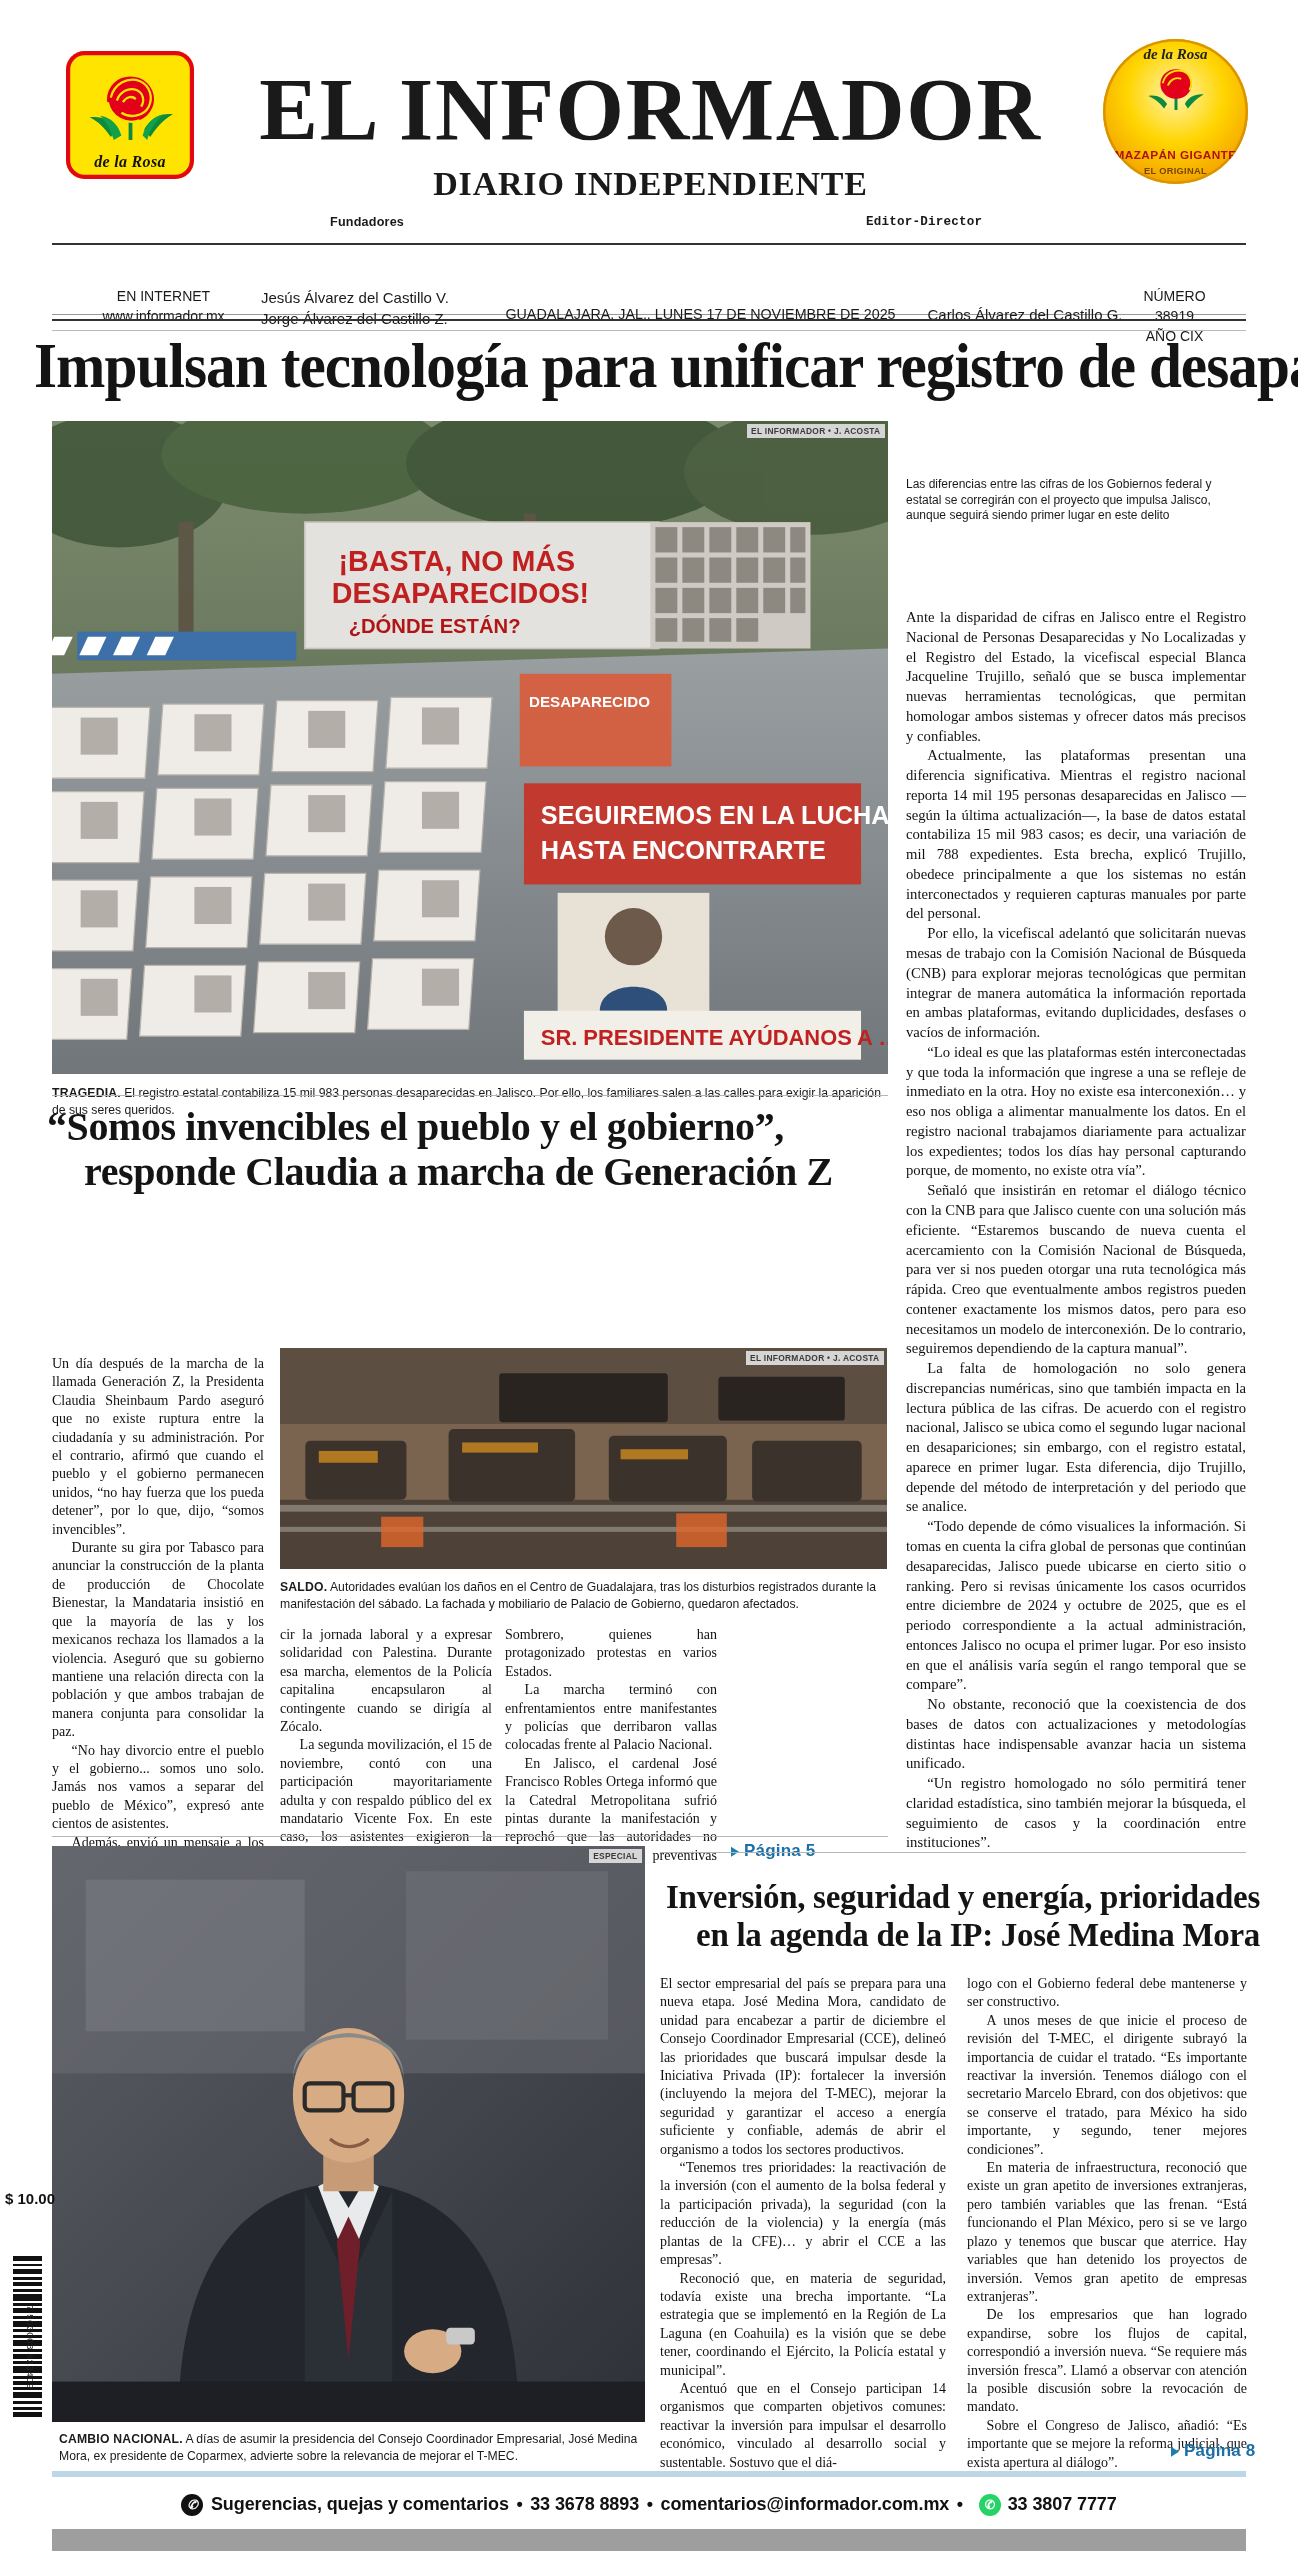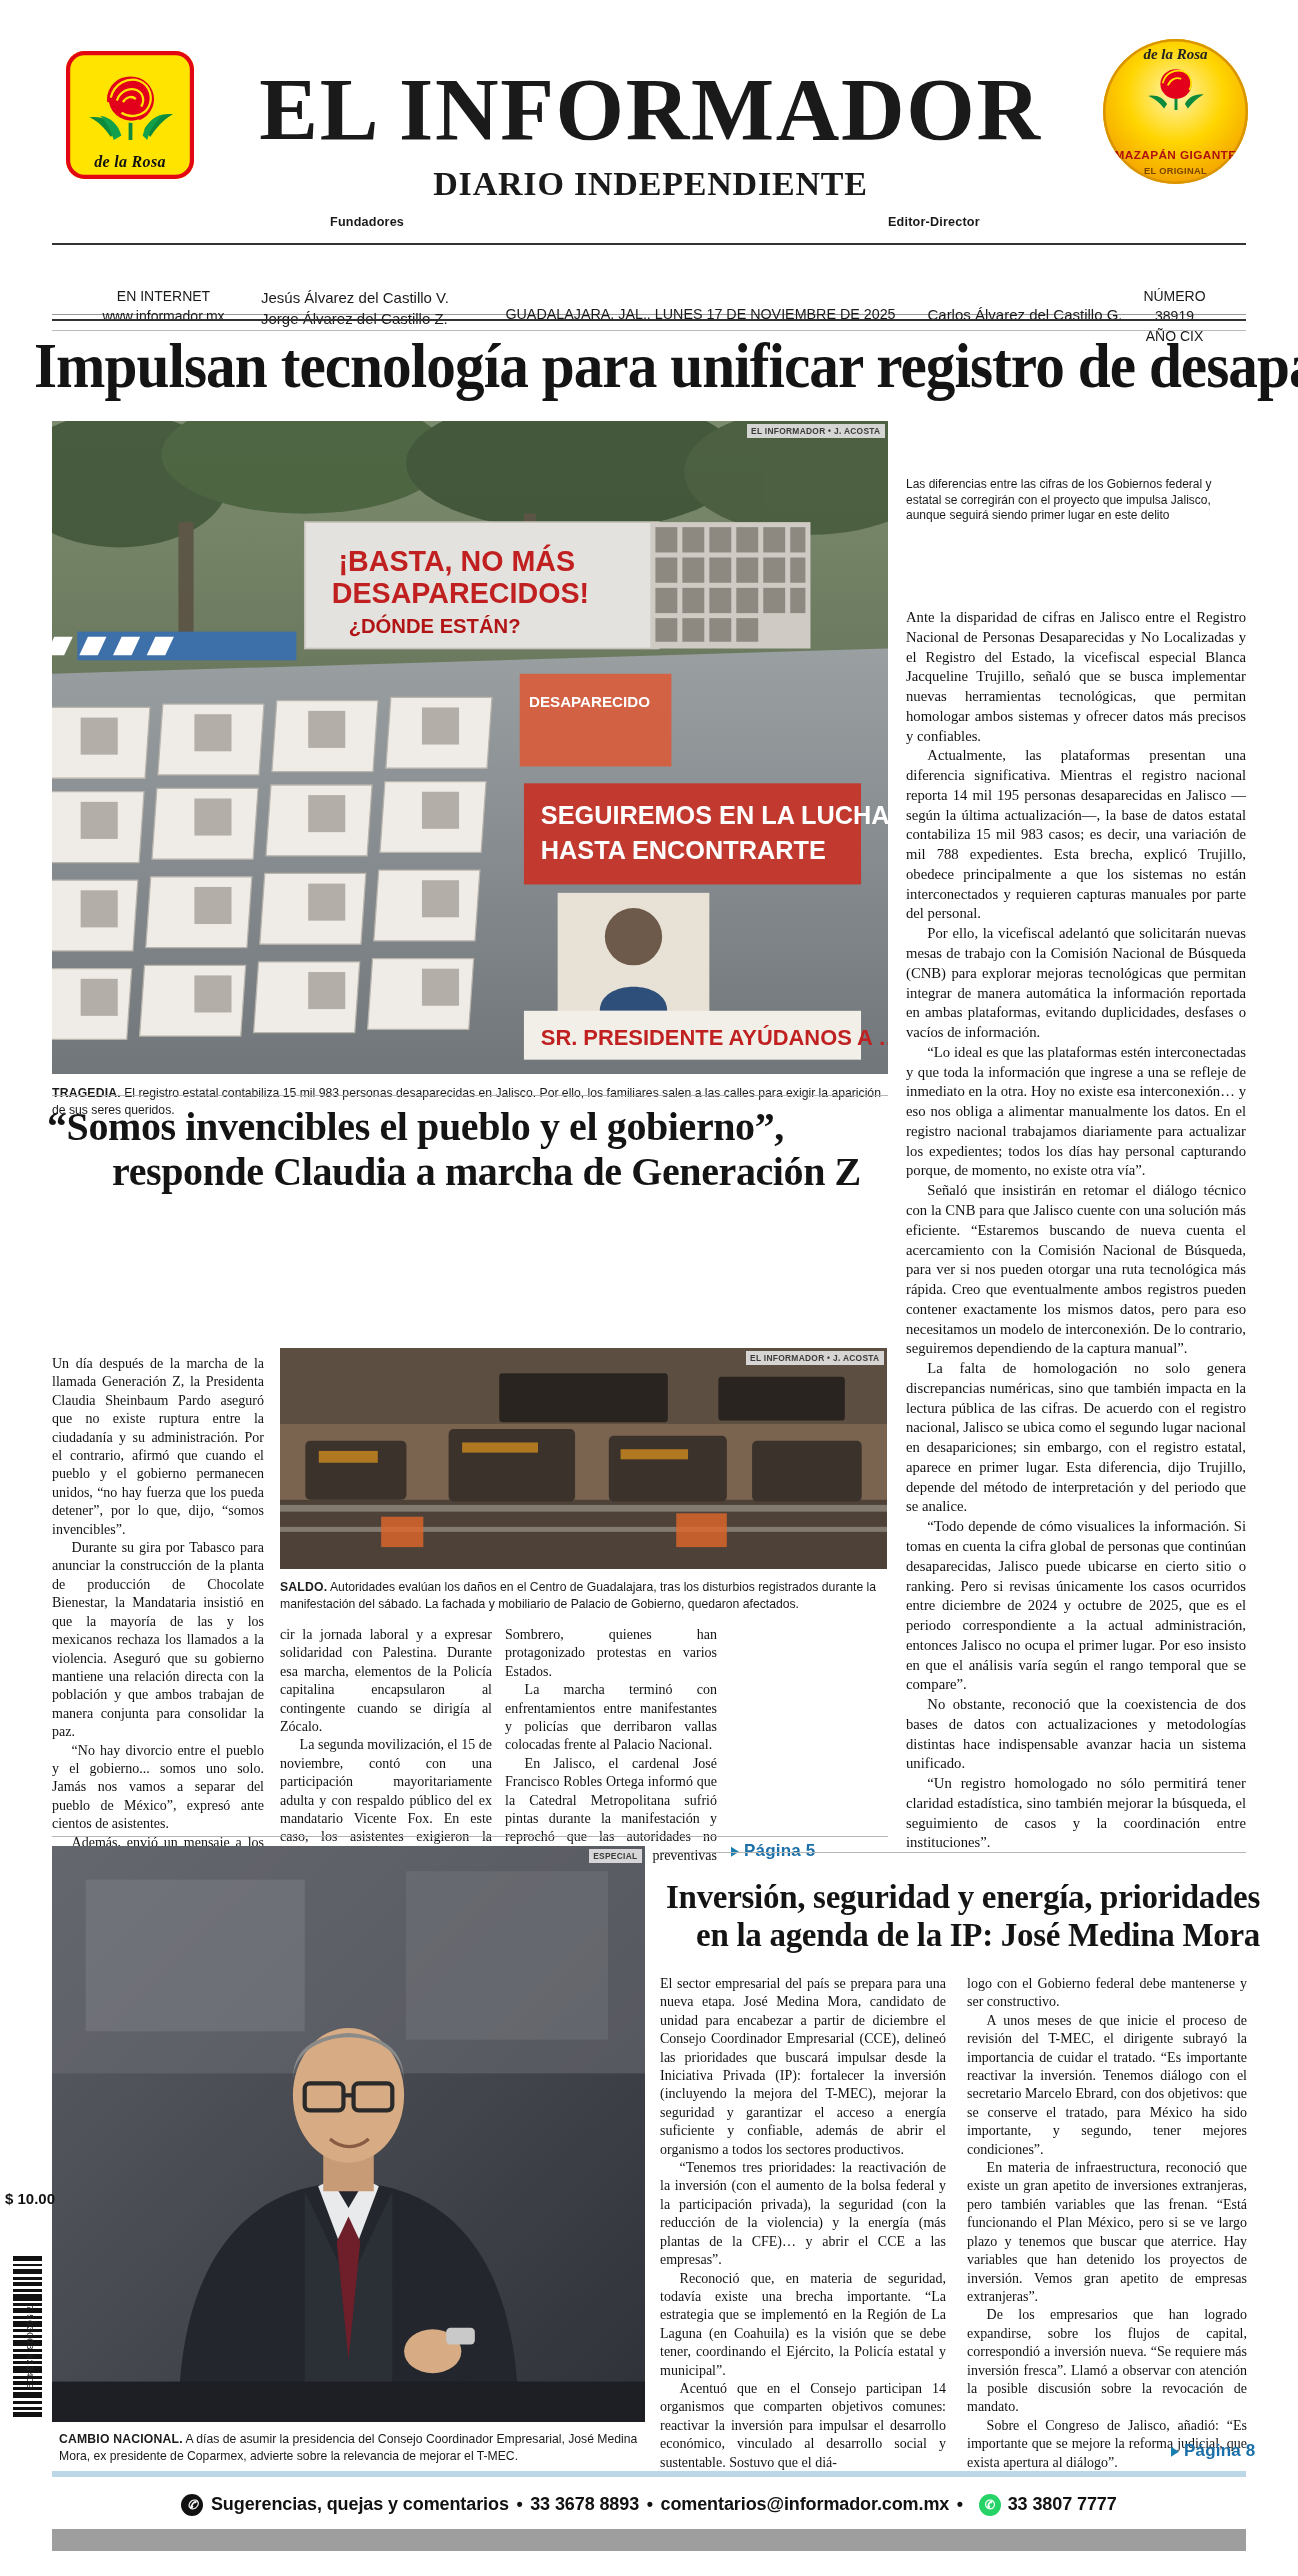--- a/index.html
+++ b/index.html
@@ -124,21 +124,21 @@
   }
   .ib-label {
     position: absolute;
     font-family: "Liberation Sans", sans-serif;
     font-weight: bold;
     font-size: 12.6px;
     color: #1a1a1a;
     letter-spacing: 0.2px;
   }
   .ib-label.founders { left: 278px; }
-  .ib-label.editor   { left: 836px; }
+  .ib-label.editor   { left: 814px; font-family: Liberation Mono, monospace; }
 
   .ib-cell {
     position: absolute;
     font-family: "Liberation Sans", sans-serif;
     font-size: 14px;
     color: #1a1a1a;
     line-height: 1.42;
     text-align: center;
     margin-top: 32px;
   }
@@ -230,21 +230,21 @@
     position: absolute;
     left: 47px; top: 1105px;
     width: 842px;
     font-family: "Liberation Serif", serif;
     font-weight: bold;
     font-size: 40px;
     line-height: 1.12;
     color: #141414;
     letter-spacing: -0.4px;
   }
-  .story2-headline .ln2 { display: block; padding-left: 37px; text-align: center; }
+  .story2-headline .ln2 { display: block; padding-left: 37px; }
 
   .col-body {
     position: absolute;
     font-family: "Liberation Serif", serif;
     font-size: 14px;
     line-height: 1.315;
     color: #111;
     text-align: justify;
     hyphens: auto;
   }

